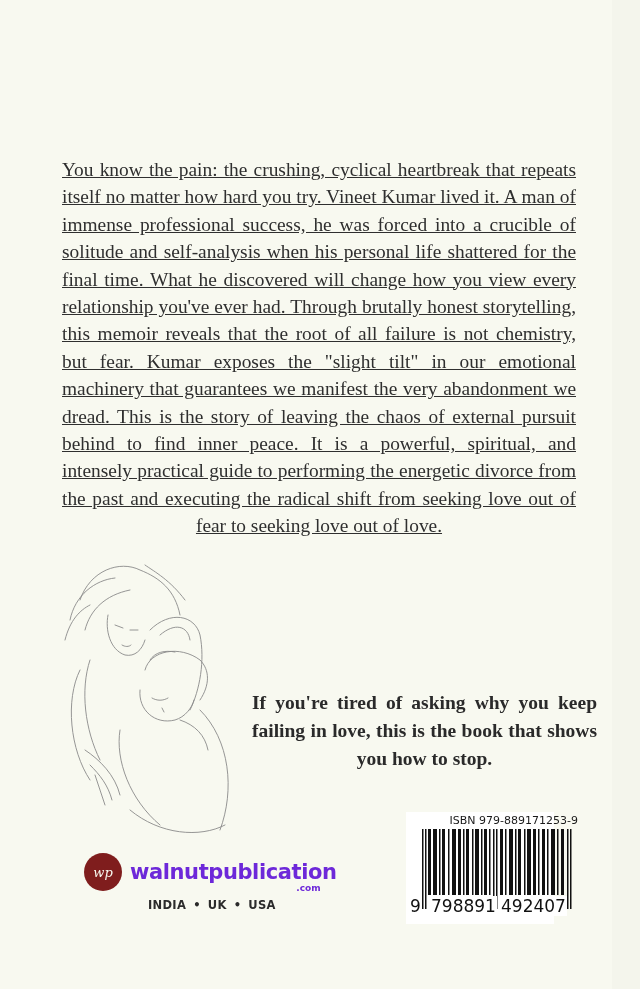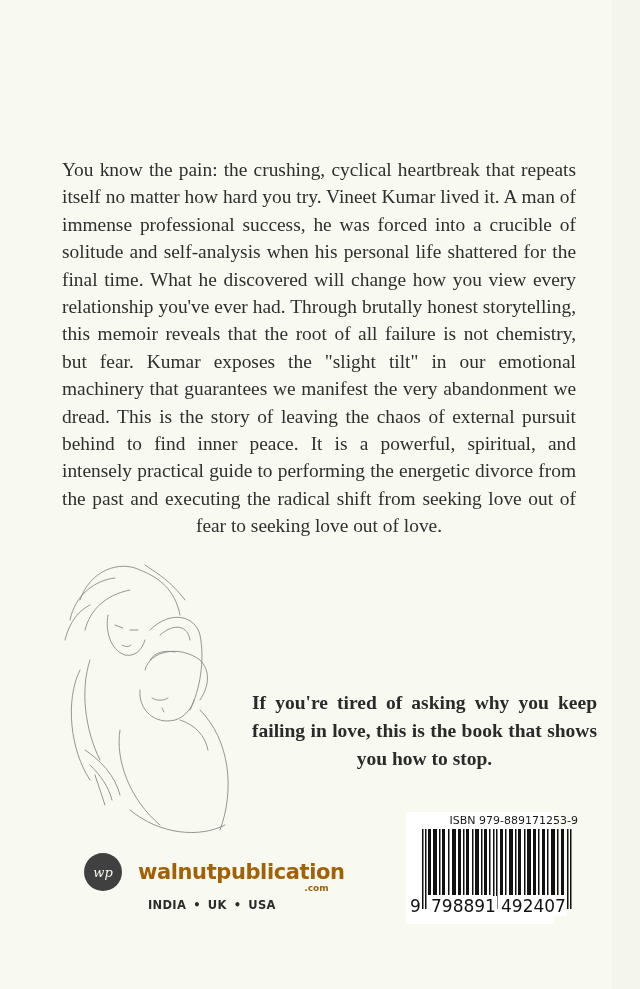--- a/index.html
+++ b/index.html
@@ -24,20 +24,21 @@
   }
   .epigraph .attrib {
     font-size: 12.4px; line-height: 20px; margin-top: 4px;
   }
   .blurb {
     position: absolute; top: 156px; left: 62px; width: 514px;
     font-size: 19.4px; line-height: 27.4px;
     text-align: justify;
     text-align-last: center;
     color: #2f2f2f;
+    text-decoration: underline;
   }
   .illustration {
     position: absolute; top: 560px; left: 60px; width: 220px; height: 280px;
   }
   .tagline {
     position: absolute; top: 653px; left: 252px; width: 345px;
     font-size: 19.5px; line-height: 28px; font-weight: bold;
     text-align: justify; text-align-last: center;
     color: #2a2a2a;
     margin-top: 36px;
@@ -53,27 +54,27 @@
   .bars { position: absolute; top: 17px; left: 16px; }
   .barcode-digits {
     position: absolute; top: 83px; left: 0; width: 176px; height: 26px;
     font-family: "DejaVu Sans", sans-serif; font-size: 17px; color: #111;
   }
   .barcode-digits span { position: absolute; top: 1px; background: #fff; padding: 0 1px; }
   .logo {
     position: absolute; top: 853px; left: 84px; display: flex; align-items: center;
   }
   .logo-circle {
-    width: 38px; height: 38px; border-radius: 50%; background: #404040;
+    width: 38px; height: 38px; border-radius: 50%; background: #7f1d1d;
     color: #f8f9f0; display: flex; align-items: center; justify-content: center;
     font-family: "DejaVu Serif", serif; font-style: italic; font-size: 13px;
   }
   .logo-word {
-    margin-left: 16px; font-family: "DejaVu Sans", sans-serif; font-weight: bold;
-    font-size: 21px; color: #a16207; letter-spacing: -0.4px; position: relative;
+    margin-left: 8px; font-family: "DejaVu Sans", sans-serif; font-weight: bold;
+    font-size: 21px; color: #6d28d9; letter-spacing: -0.4px; position: relative;
   }
   .logo-dotcom {
     position: absolute; right: 16px; top: 23px; font-size: 9px; letter-spacing: 0;
   }
   .regions {
     position: absolute; top: 898px; left: 148px;
     font-family: "DejaVu Sans", sans-serif; font-weight: bold; font-size: 11.5px;
     color: #2b2b2b; letter-spacing: 0.3px;
   }
   .regions .sep { margin: 0 7px; }

